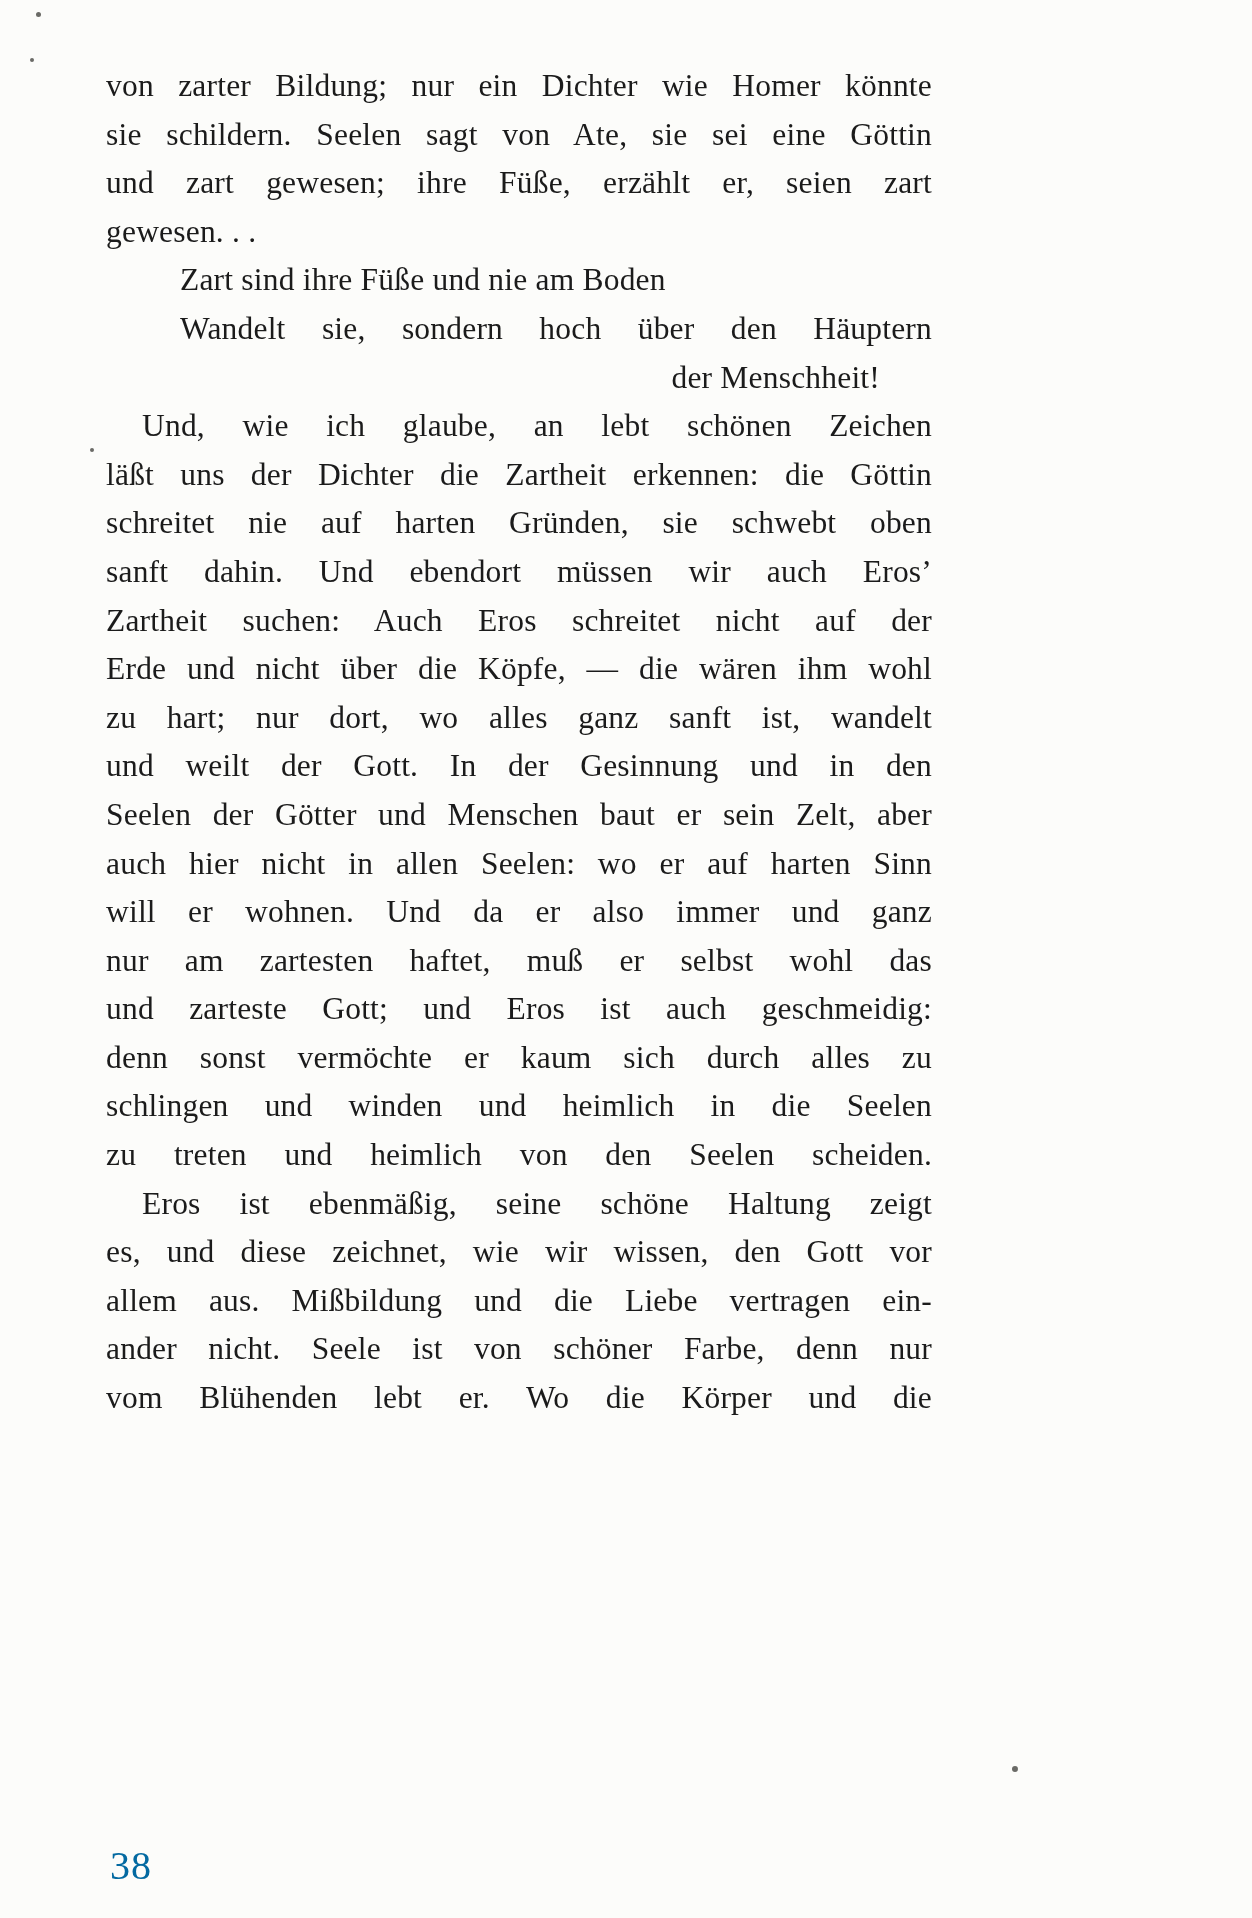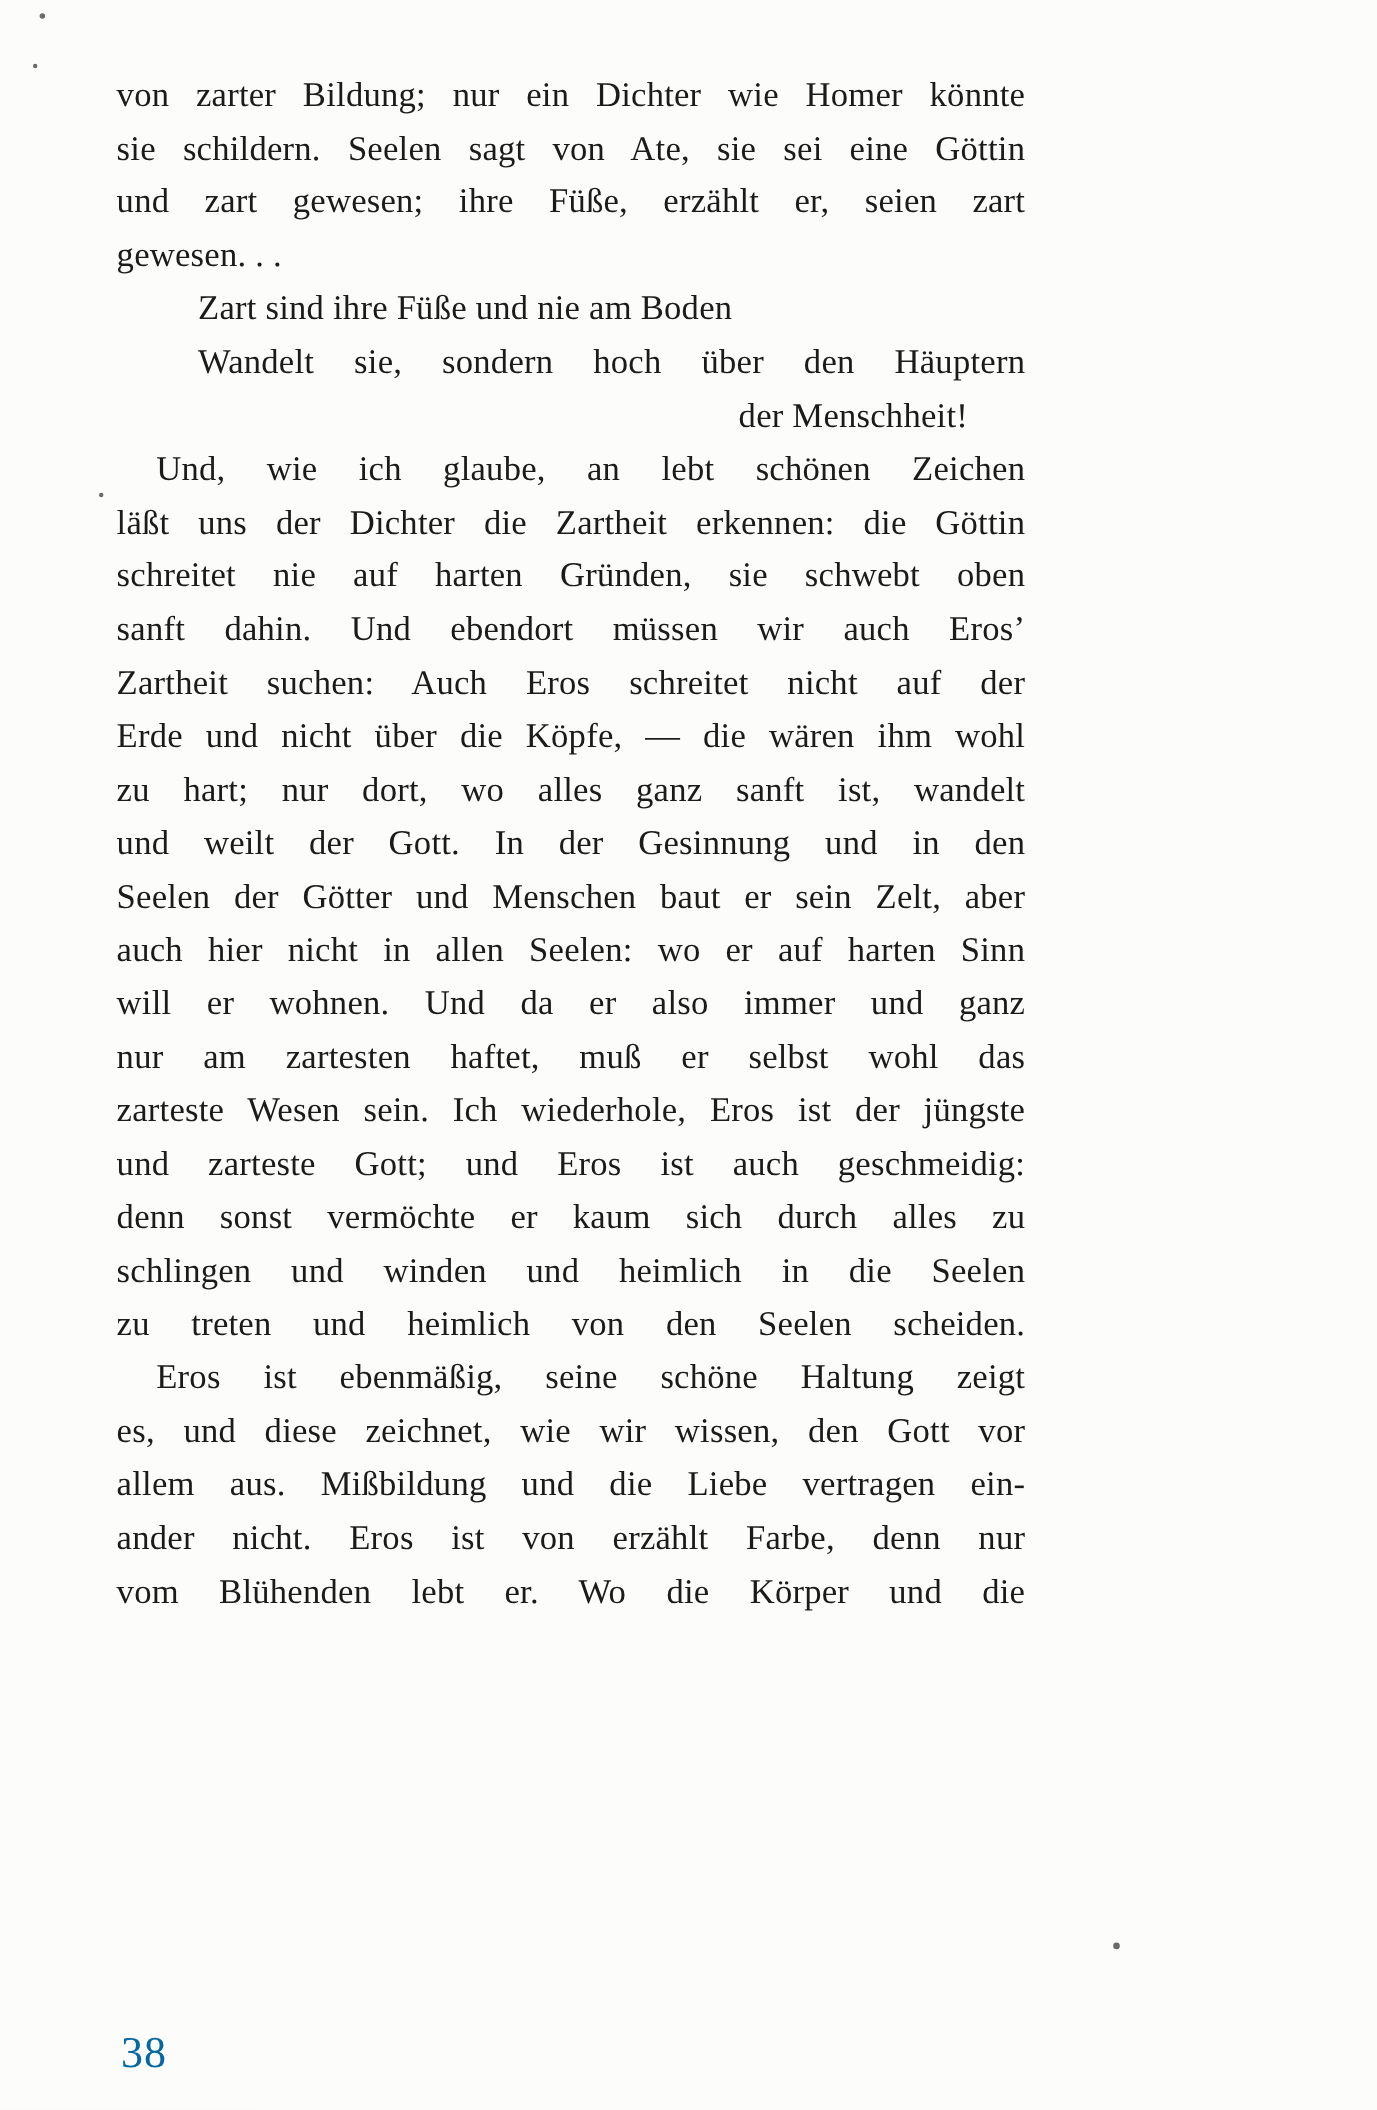--- a/index.html
+++ b/index.html
@@ -92,26 +92,25 @@
       <div class="line j">schreitet nie auf harten Gründen, sie schwebt oben</div>
       <div class="line j">sanft dahin. Und ebendort müssen wir auch Eros’</div>
       <div class="line j">Zartheit suchen: Auch Eros schreitet nicht auf der</div>
       <div class="line j">Erde und nicht über die Köpfe, — die wären ihm wohl</div>
       <div class="line j">zu hart; nur dort, wo alles ganz sanft ist, wandelt</div>
       <div class="line j">und weilt der Gott. In der Gesinnung und in den</div>
       <div class="line j">Seelen der Götter und Menschen baut er sein Zelt, aber</div>
       <div class="line j">auch hier nicht in allen Seelen: wo er auf harten Sinn</div>
       <div class="line j">will er wohnen. Und da er also immer und ganz</div>
       <div class="line j">nur am zartesten haftet, muß er selbst wohl das</div>
-      <div class="line j">zarteste Wesen sein. Ich wiederhole, Eros ist der jüngste</div>
       <div class="line j">und zarteste Gott; und Eros ist auch geschmeidig:</div>
       <div class="line j">denn sonst vermöchte er kaum sich durch alles zu</div>
       <div class="line j">schlingen und winden und heimlich in die Seelen</div>
       <div class="line j">zu treten und heimlich von den Seelen scheiden.</div>
       <div class="line jin">Eros ist ebenmäßig, seine schöne Haltung zeigt</div>
       <div class="line j">es, und diese zeichnet, wie wir wissen, den Gott vor</div>
       <div class="line j">allem aus. Mißbildung und die Liebe vertragen ein-</div>
-      <div class="line j">ander nicht. Eros ist von erzählt Farbe, denn nur</div>
+      <div class="line j">ander nicht. Seele ist von schöner Farbe, denn nur</div>
       <div class="line j">vom Blühenden lebt er. Wo die Körper und die</div>
     </div>
 
   <div class="page-number">38</div>
 </div>
 
 </body></html>

